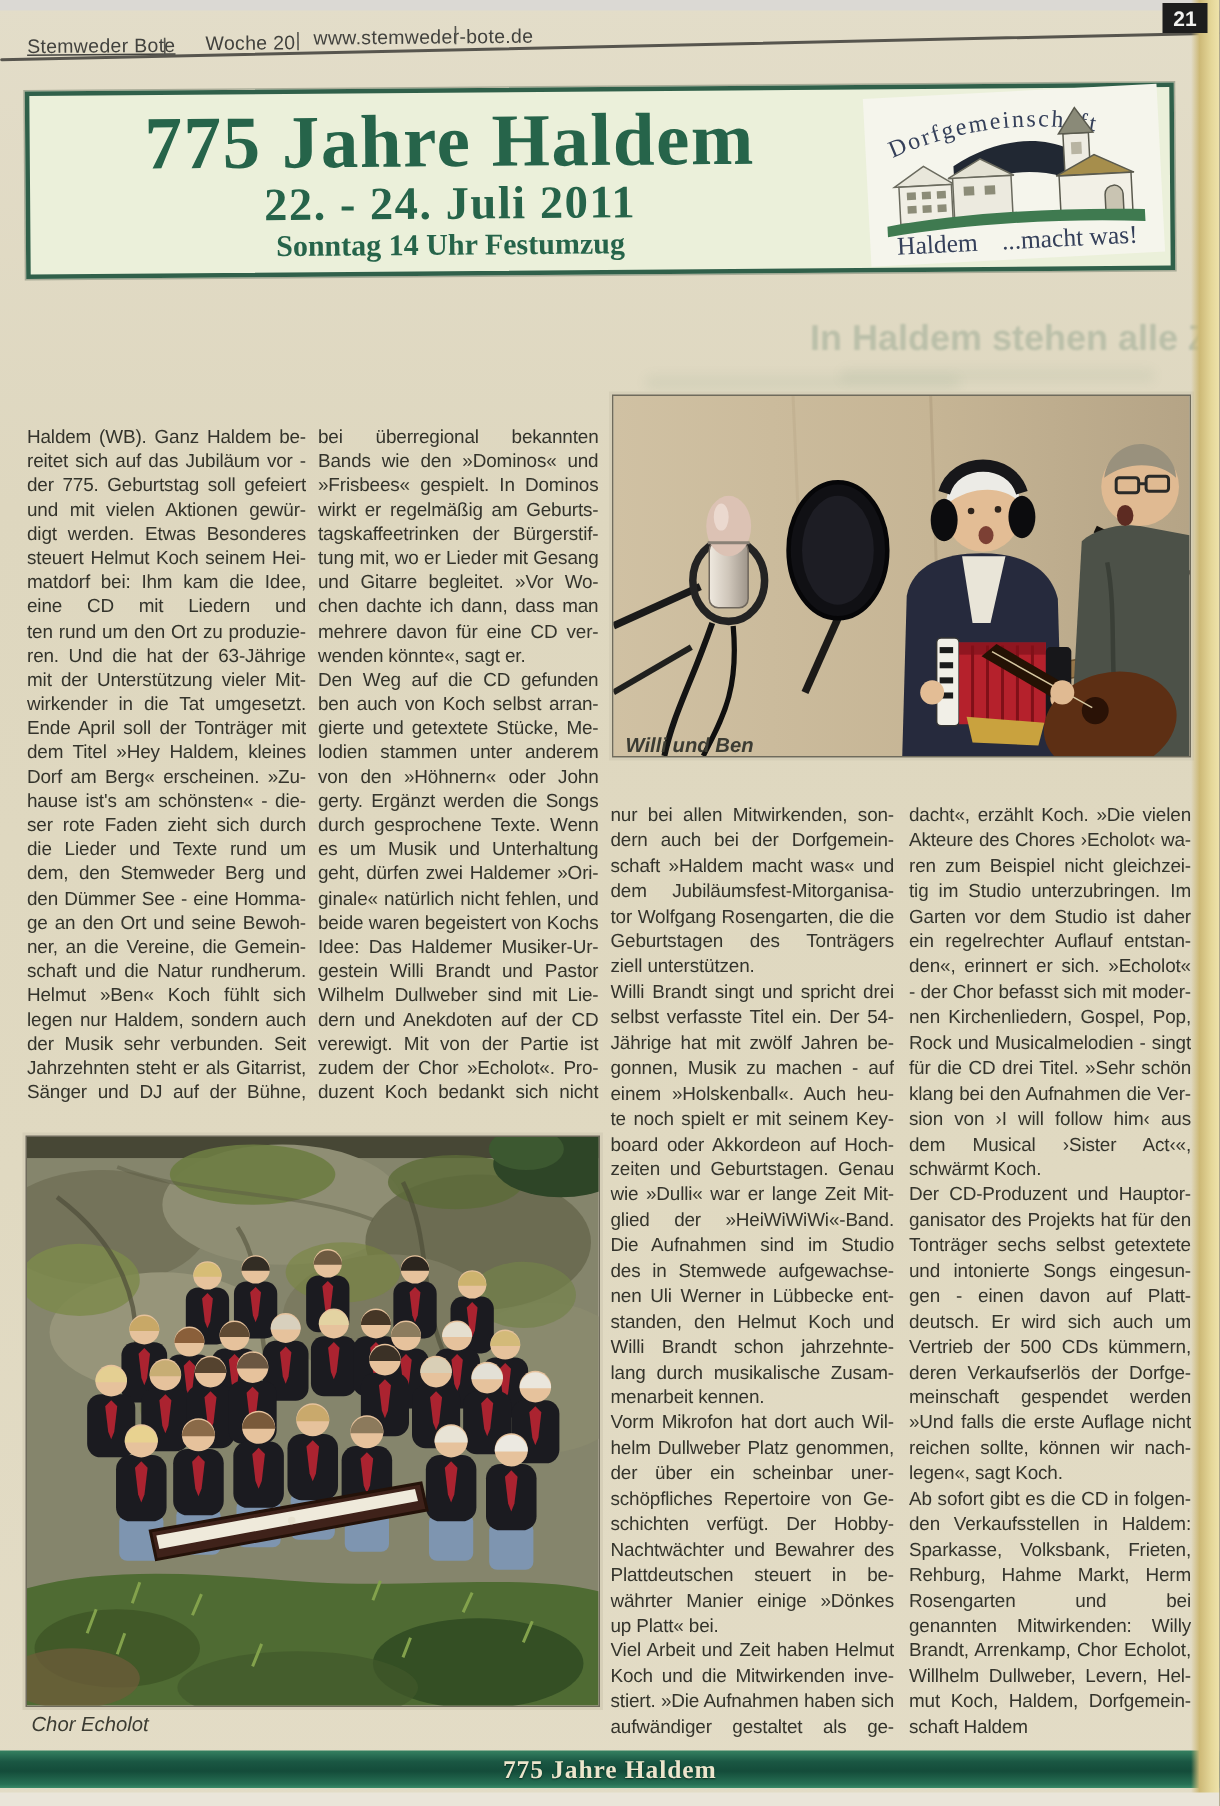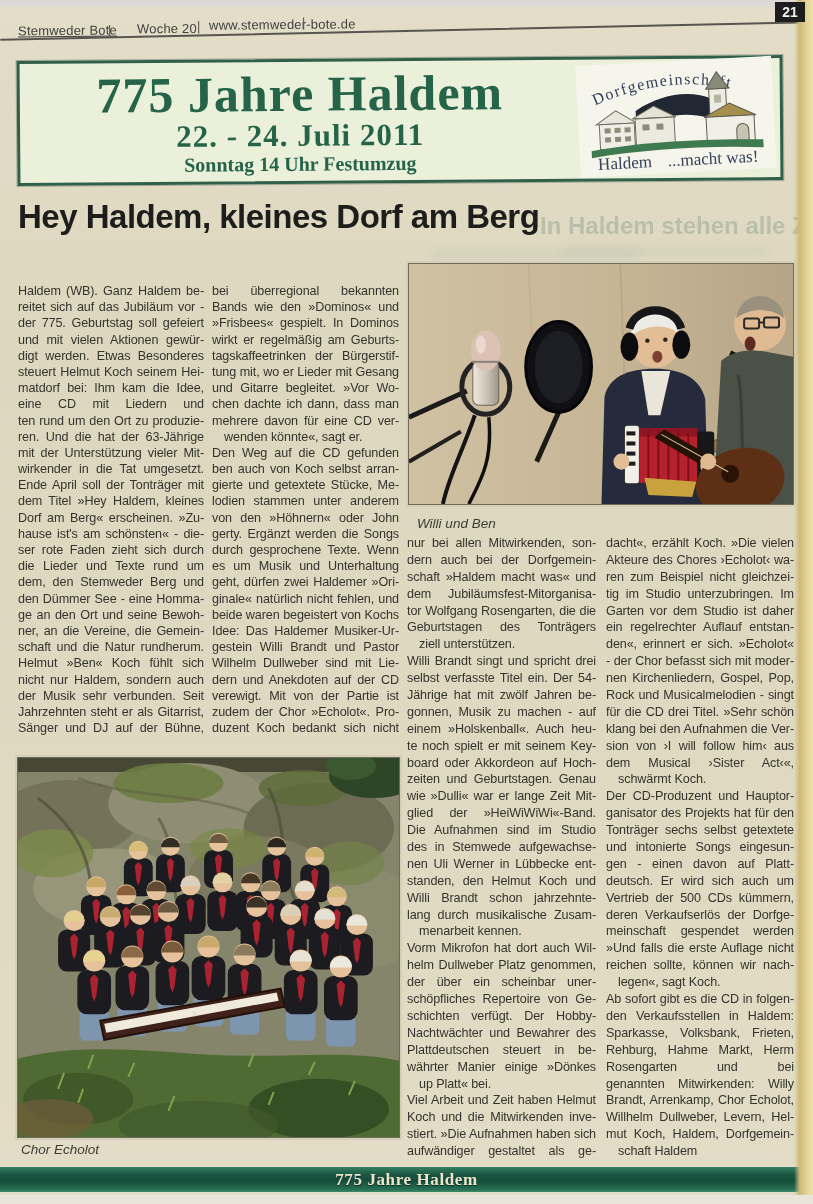--- a/index.html
+++ b/index.html
@@ -53,29 +53,29 @@
 
   
   .col{position:absolute;color:#34342c;font-size:12.6px;z-index:2;}
   .col-1{left:18px;top:283px;width:186px;}
   .col-2{left:212px;top:283px;width:187px;}
   .col-3{left:407px;top:535px;width:189px;}
   .col-4{left:606px;top:535px;width:188px;}
   .tl{height:16.2px;line-height:16.2px;overflow:hidden;text-align:justify;text-align-last:justify;
       letter-spacing:-0.1px;}
   .colB .tl{height:16.9px;line-height:16.9px;}
-  .tl-last{text-align-last:left;margin-left:12px;}
+  .tl-last{text-align-last:left;}
 
   
   .photo{position:absolute;margin:0;padding:0;border:1px solid #6f6b5c;box-shadow:0 0 0 2px #d6cfb8;z-index:2;}
   .photo svg{display:block;}
   .photo-studio{left:408px;top:263px;width:384px;height:240px;}
   .photo-choir{left:17px;top:757px;width:381px;height:379px;}
   .caption{position:absolute;font-style:italic;font-size:13.5px;color:#3c3c33;z-index:2;}
-  .cap-1{left:417px;top:516px;}
+  .cap-1{left:417px;top:489px;font-weight:bold;}
   .cap-2{left:21px;top:1142px;}
 
   
   .footer-bar{position:absolute;left:0;top:1167px;width:813px;height:25px;z-index:3;
       background:linear-gradient(180deg,#358161 0%,#1a5743 30%,#144c3a 55%,#277054 90%,#3a8a68 100%);
       display:flex;align-items:center;justify-content:center;}
   .footer-bar span{font-family:"Liberation Serif",serif;font-weight:bold;font-size:17px;
       color:#ece5cc;letter-spacing:0.6px;text-shadow:0 1px 1px #0b2e23;}
 </style>
 </head>
@@ -134,21 +134,20 @@
           <path d="M12,80 C60,73 130,73 184,77 L184,85 C128,80 62,81 12,87 Z" fill="#3f7a50"></path>
         </g>
       </svg>
       <div class="logo-caption">
         <span>Haldem</span>
         <span>...macht was!</span>
       </div>
     </div>
   </section>
 
-  <h1 class="headline">Hey Haldem, kleines Dorf am Berg</h1>
 
   <div class="col col-1">
       <div class="tl">Haldem (WB). Ganz Haldem be-</div>
       <div class="tl">reitet sich auf das Jubiläum vor -</div>
       <div class="tl">der 775. Geburtstag soll gefeiert</div>
       <div class="tl">und mit vielen Aktionen gewür-</div>
       <div class="tl">digt werden. Etwas Besonderes</div>
       <div class="tl">steuert Helmut Koch seinem Hei-</div>
       <div class="tl">matdorf bei: Ihm kam die Idee,</div>
       <div class="tl">eine CD mit Liedern und Geschich-</div>
@@ -161,21 +160,21 @@
       <div class="tl">Dorf am Berg« erscheinen. »Zu-</div>
       <div class="tl">hause ist's am schönsten« - die-</div>
       <div class="tl">ser rote Faden zieht sich durch</div>
       <div class="tl">die Lieder und Texte rund um Hal-</div>
       <div class="tl">dem, den Stemweder Berg und</div>
       <div class="tl">den Dümmer See - eine Homma-</div>
       <div class="tl">ge an den Ort und seine Bewoh-</div>
       <div class="tl">ner, an die Vereine, die Gemein-</div>
       <div class="tl">schaft und die Natur rundherum.</div>
       <div class="tl">Helmut »Ben« Koch fühlt sich</div>
-      <div class="tl">nicht nur Haldem, sondern auch</div>
+      <div class="tl">legen nur Haldem, sondern auch</div>
       <div class="tl">der Musik sehr verbunden. Seit</div>
       <div class="tl">Jahrzehnten steht er als Gitarrist,</div>
       <div class="tl">Sänger und DJ auf der Bühne, hat</div>
     </div>
   <div class="col col-2">
       <div class="tl">bei überregional bekannten</div>
       <div class="tl">Bands wie den »Dominos« und</div>
       <div class="tl">»Frisbees« gespielt. In Dominos</div>
       <div class="tl">wirkt er regelmäßig am Geburts-</div>
       <div class="tl">tagskaffeetrinken der Bürgerstif-</div>

